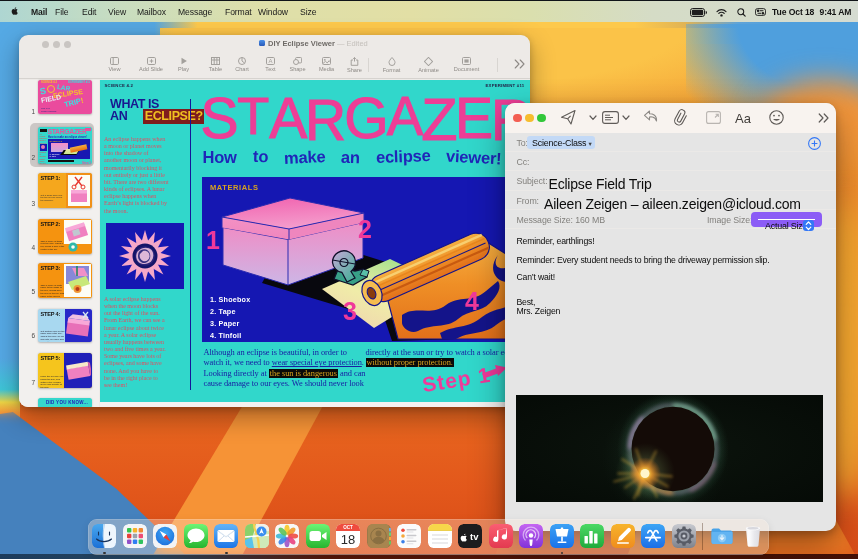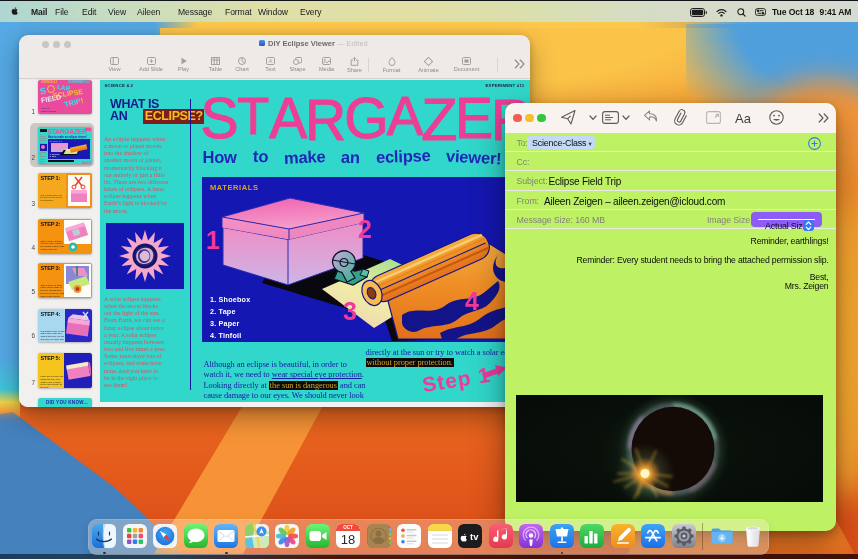--- a/index.html
+++ b/index.html
@@ -61,28 +61,28 @@
   .tnum { position:absolute; left:7px; width:9px; text-align:right; font-size:6.5px; color:#4a4a4a; }
   #selbox { position:absolute; left:11px; top:42.5px; width:64px; height:44.5px; background:#cbc7c5; border-radius:5px; }
   #th1 { background:#ea4b9d; }
   #th1 .w { position:absolute; font-weight:700; }
   #th2 { background:#35d7cc; }
   #th8 { background:#35d7cc; }
   .steft { position:absolute; left:2.5px; top:2px; font-size:5.6px; font-weight:700; color:#141414; letter-spacing:-.2px; }
   .stxt { position:absolute; left:2.5px; top:21px; font-size:2.3px; color:#333; line-height:2.8px; width:24px; }
 
   
-  #mwin { position:absolute; left:505px; top:103px; width:331px; height:428px; border-radius:10px; background:#bef264;
-    box-shadow:0 14px 34px rgba(0,0,0,.38), 0 3px 9px rgba(0,0,0,.22); overflow:hidden;text-align:right; }
+  #mwin { position:absolute; left:505px; top:103px; width:331px; height:428px; border-radius:10px; background:#e5e5e5;
+    box-shadow:0 14px 34px rgba(0,0,0,.38), 0 3px 9px rgba(0,0,0,.22); overflow:hidden; }
   #mtitle { position:absolute; left:0; top:0; width:100%; height:30px; background:#f8f3ef; }
   .mtl { position:absolute; top:10.6px; width:8.4px; height:8.4px; border-radius:50%; }
   .mico { position:absolute; top:7px; color:#6b6763; }
   .mrow { position:absolute; left:0; width:331px; height:19px; border-bottom:1px solid #ebe9e7; font-size:8.8px; color:#82807d; letter-spacing:-0.1px; }
   .mrow .lab { position:absolute; left:11.5px; top:5px; }
-  .mrow .val { position:absolute; color:#0c0c0c; top:5px; font-size:10px; letter-spacing:-0.2px; }
+  .mrow .val { position:absolute; color:#0c0c0c; top:5px; font-size:14px; letter-spacing:-0.2px; }
   #mbody { position:absolute; left:11.5px; top:133.5px; width:312px; font-size:8.7px; letter-spacing:-0.2px; line-height:9.3px; color:#0c0c0c; }
   #mbody p { margin-bottom:7.2px; }
   #mbody p.g1 { margin-bottom:10.4px; }
   #mbody p.g2 { margin-bottom:15.8px; }
 
   
   #dock { position:absolute; left:87.5px; top:519px; width:681px; height:35.5px; border-radius:9px;
     background:rgba(255,238,222,.33); box-shadow:inset 0 0 0 .5px rgba(255,255,255,.30), 0 3px 8px rgba(0,0,0,.10); }
   .di { position:absolute; top:524px; width:24px; height:24px; border-radius:5.5px; overflow:hidden; }
   .ddot { position:absolute; top:551.5px; width:2.5px; height:2.5px; border-radius:50%; background:#333; }
@@ -104,25 +104,25 @@
 </div>
 
 <div id="menubar">
   <svg id="apple" viewBox="0 0 13 15">
       <path fill="#1b1b1b" d="M9.3 7.9c0-1.5 1.2-2.2 1.3-2.3-.7-1-1.8-1.2-2.2-1.2-.9-.1-1.8.5-2.3.5-.5 0-1.2-.5-2-.5-1 0-2 .6-2.5 1.5-1.1 1.9-.3 4.7.8 6.2.5.8 1.1 1.6 1.9 1.6.8 0 1.1-.5 2-.5.9 0 1.2.5 2 .5.8 0 1.4-.8 1.9-1.5.6-.9.8-1.7.8-1.8 0 0-1.6-.6-1.7-2.5zM7.8 3.4c.4-.5.7-1.2.6-1.9-.6 0-1.4.4-1.8.9-.4.4-.7 1.2-.6 1.8.7.1 1.4-.3 1.8-.8z"></path>
     </svg>
   <span class="mi" style="left:31px; font-weight:700;">Mail</span>
   <span class="mi" style="left:55px;">File</span>
   <span class="mi" style="left:82px;">Edit</span>
   <span class="mi" style="left:108px;">View</span>
-  <span class="mi" style="left:137px;">Aileen</span>
+  <span class="mi" style="left:137px;">Mailbox</span>
   <span class="mi" style="left:178px;">Message</span>
   <span class="mi" style="left:225px;">Format</span>
   <span class="mi" style="left:258px;">Window</span>
-  <span class="mi" style="left:300px;">Every</span>
+  <span class="mi" style="left:300px;">Size</span>
   <svg style="position:absolute; left:690px; top:7px;" width="17" height="9" viewBox="0 0 17 9">
       <rect x="0.5" y="0.5" width="14" height="8" rx="2.2" fill="none" stroke="#1d1d1d" stroke-width="1"></rect>
       <rect x="1.8" y="1.8" width="11.4" height="5.4" rx="1.2" fill="#1d1d1d"></rect>
       <path d="M15.7 2.8v3.4c.8-.3 1.3-.9 1.3-1.7s-.5-1.4-1.3-1.7z" fill="#1d1d1d"></path>
     </svg>
   <svg style="position:absolute; left:716px; top:7px;" width="11" height="9" viewBox="0 0 13 10">
       <g stroke="#1d1d1d" stroke-width="1.4" fill="none" stroke-linecap="round">
         <path d="M1.2 3.9a7.2 7.2 0 0110.6 0"></path>
         <path d="M3.3 6.1a4.3 4.3 0 016.4 0"></path>
       </g>
@@ -446,21 +446,21 @@
 
         <g fill="#f0399a" font-family="Liberation Sans" font-weight="700" font-size="25">
           <text x="4" y="72">1</text>
           <text x="156" y="61">2</text>
           <text x="141" y="143">3</text>
           <text x="263" y="133">4</text>
         </g>
       </svg>
       <div style="position:absolute; left:8px; top:117px; font-size:7.2px; font-weight:700; color:#fff; line-height:12px; letter-spacing:.2px;">1. Shoebox<br>2. Tape<br>3. Paper<br>4. Tinfoil</div>
     </div>
-    <div class="sl bpara" style="left:104px; top:280px;">Although an eclipse is beautiful, in order to<br>watch it, we need to <u>wear special eye protection</u>.<br>Looking directly at <span class="hl">the sun is dangerous</span> and can<br>cause damage to our eyes. We should never look</div>
+    <div class="sl bpara" style="left:104px; top:268px;">Although an eclipse is beautiful, in order to<br>watch it, we need to <u>wear special eye protection</u>.<br>Looking directly at <span class="hl">the sun is dangerous</span> and can<br>cause damage to our eyes. We should never look</div>
     <div class="sl bpara" style="left:266px; top:268px;">directly at the sun or try to watch a solar eclipse<br><span class="hl">without proper protection.</span></div>
     <div class="sl" id="step1" style="left:322px; top:288px;">Step 1</div>
     <svg class="sl" style="left:381px; top:284px;" width="26" height="15" viewBox="0 0 26 15">
         <path d="M2 12 L16 7" stroke="#f0399a" stroke-width="5.5" fill="none"></path>
         <polygon points="14,1 26,3.5 17,12" fill="#f0399a"></polygon>
       </svg>
   </div>
   <div id="kbottom"></div>
 </div>
 
@@ -541,21 +541,22 @@
       <span style="position:absolute; left:7px; top:1.5px; color:#0c0c0c; font-weight:400; font-size:8.9px; letter-spacing:-0.2px;">Actual Size</span>
       <span style="position:absolute; right:1.5px; top:1px; width:11px; height:11px; background:#3478f6; border-radius:3px;">
         <svg width="11" height="11.5" viewBox="0 0 11 11.5">
             <path d="M3.2 4.4L5.5 2l2.3 2.4M3.2 7.1l2.3 2.4 2.3-2.4" fill="none" stroke="#fff" stroke-width="1.2" stroke-linecap="round" stroke-linejoin="round"></path>
           </svg>
       </span>
     </span>
   </div>
   <div id="mbody">
     <p class="g1">Reminder, earthlings!</p>
-    <p>Reminder: Every student needs to bring the attached permission slip.</p>
+    <p>Reminder: Every student needs to bring the driveway permission slip.</p>
+    <p class="g2">Can’t wait!</p>
     <p>Best,<br>Mrs. Zeigen</p>
   </div>
   <svg id="mphoto" style="position:absolute; left:11px; top:292px;" width="307" height="107" viewBox="0 0 307 105" preserveAspectRatio="none">
     <defs>
       <radialGradient id="pbg" cx="50%" cy="50%" r="75%">
         <stop offset="0%" stop-color="#0c140d"></stop>
           <stop offset="100%" stop-color="#050a06"></stop>
       </radialGradient>
       <radialGradient id="corona" cx="50%" cy="50%" r="50%">
         <stop offset="55%" stop-color="rgba(90,150,110,0)"></stop>

